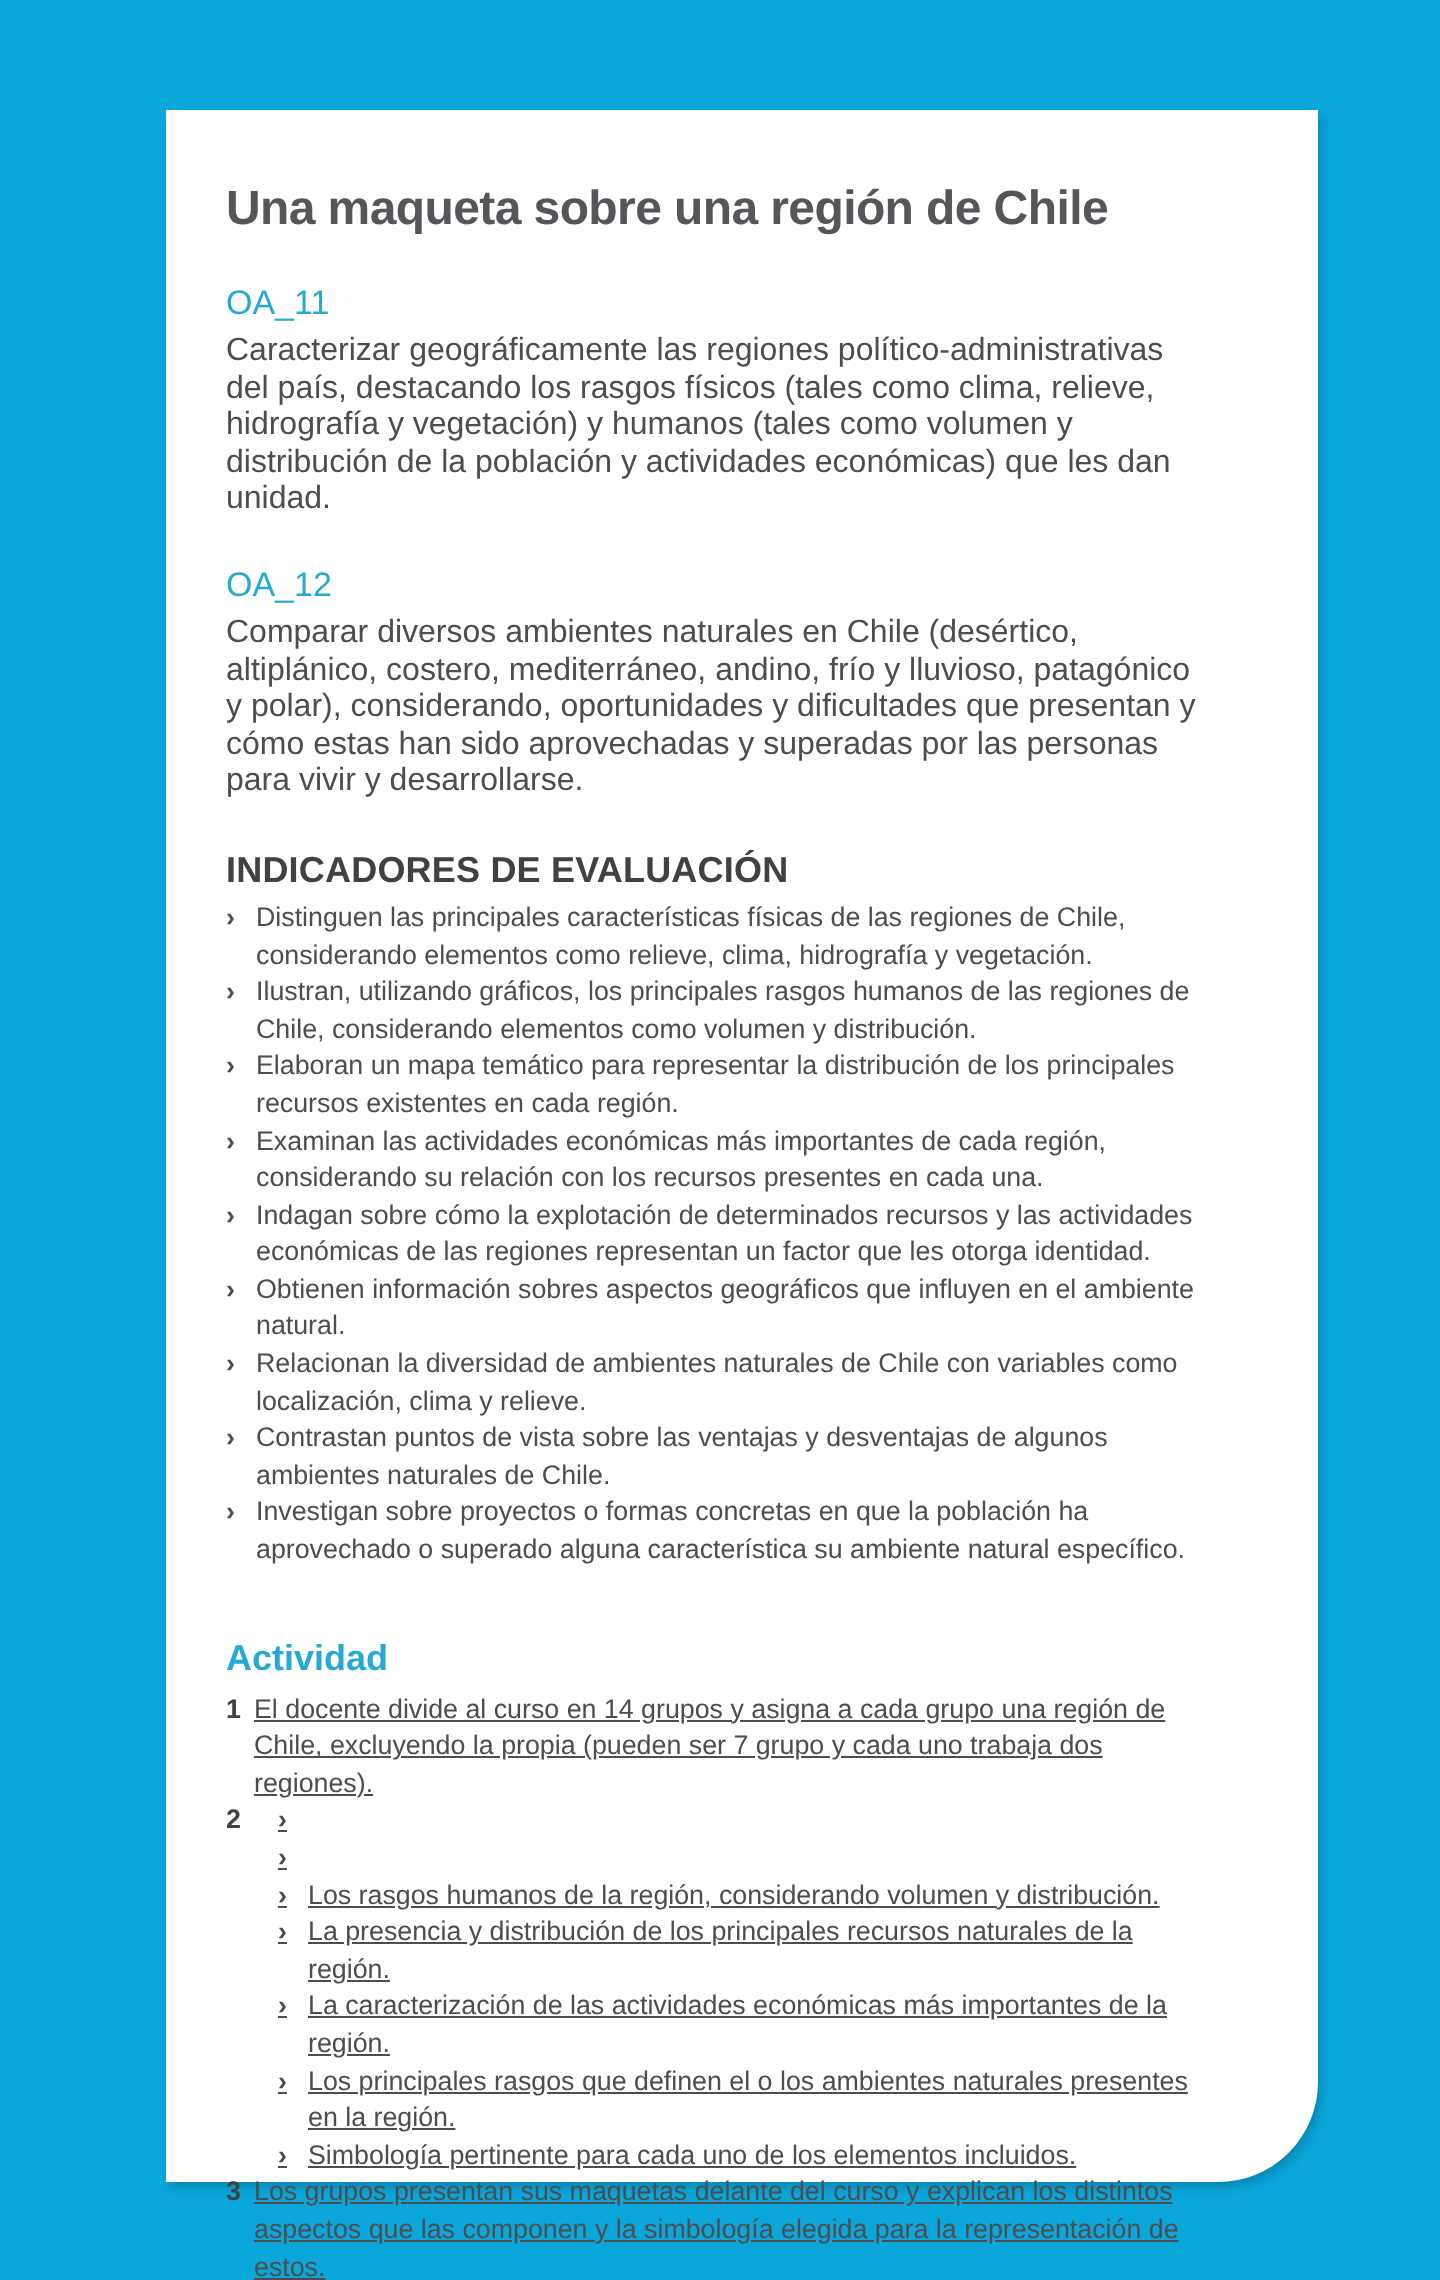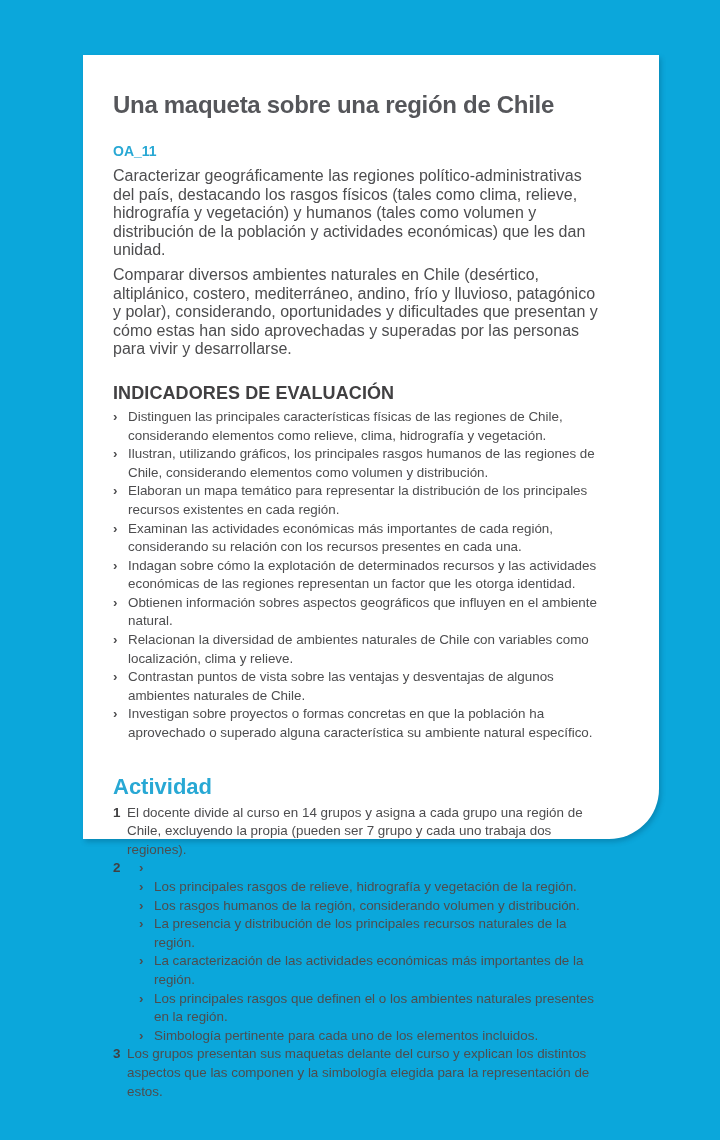--- a/index.html
+++ b/index.html
@@ -14,36 +14,36 @@
   html,body{width:720px;height:1140px;}
   body{
     background:var(--bg);
     font-family:"Liberation Sans","DejaVu Sans",sans-serif;
     position:relative;
     overflow:hidden;
   }
   .page{
     position:absolute;
     left:83px; top:55px;
-    width:576px; height:784px;
+    width:576px; height:1036px;
     background:var(--page);
     border-bottom-right-radius:50px;
     box-shadow:2px 3px 5px rgba(0,60,90,.28);
     padding:36px 60px 0 30px;
   }
   .doc-title{
     font-size:24px;
     font-weight:bold;
     color:var(--title);
     letter-spacing:-0.3px;
     line-height:28px;
   }
   .oa-heading{
-    font-size:14px;
-    font-weight:bold;
+    font-size:17px;
+    font-weight:normal;
     color:var(--accent);
     line-height:19px;
     margin-top:23px;
   }
   .oa-body{
     font-size:16px;
     line-height:18.6px;
     color:var(--body);
     margin-top:6px;
   }
@@ -61,52 +61,53 @@
     line-height:18.6px;
     color:var(--body);
   }
   .li .marker{
     flex:none;
     width:15px;
     color:var(--body);
     font-weight:bold;
   }
   .activity-heading{
-    font-size:22px;
+    font-size:18px;
     font-weight:bold;
     color:var(--accent);
     line-height:24px;
     margin-top:32px;
     margin-bottom:5px;
   }
   .step{
     display:flex;
     font-size:13.4px;
     line-height:18.6px;
     color:var(--body);
   }
   .step .num{
     flex:none;
     width:14px;
     font-weight:bold;
     color:var(--ind);
   }
-  .step .step-content{flex:1;}
+  .step .step-content{flex:1;text-decoration:underline;}
   .sublist{margin-left:12px;}
 </style>
 </head>
 <body>
 
 <div class="page">
 
   <h1 class="doc-title">Una maqueta sobre una región de Chile</h1>
 
   <h2 class="oa-heading">OA_11</h2>
   <p class="oa-body">Caracterizar geográficamente las regiones político-administrativas del país, destacando los rasgos físicos (tales como clima, relieve, hidrografía y vegetación) y humanos (tales como volumen y distribución de la población y actividades económicas) que les dan unidad.</p>
 
+  <h2 class="oa-heading">OA_12</h2>
   <p class="oa-body">Comparar diversos ambientes naturales en Chile (desértico, altiplánico, costero, mediterráneo, andino, frío y lluvioso, patagónico y polar), considerando, oportunidades y dificultades que presentan y cómo estas han sido aprovechadas y superadas por las personas para vivir y desarrollarse.</p>
 
   <h3 class="ind-heading">INDICADORES DE EVALUACIÓN</h3>
 
   <div class="blist">
     <div class="li">
       <span class="marker">›</span>
       <span>Distinguen las principales características físicas de las regiones de Chile, considerando elementos como relieve, clima, hidrografía y vegetación.</span>
     </div>
     <div class="li">
@@ -154,21 +155,20 @@
 
     <div class="step">
       <span class="num">2</span>
       <div class="step-content">
         <div class="sublist">
           <div class="li">
             <span class="marker">›</span>
           </div>
           <div class="li">
             <span class="marker">›</span>
-            <span>Los principales rasgos de relieve, hidrografía y vegetación de la región.</span>
           </div>
           <div class="li">
             <span class="marker">›</span>
             <span>Los rasgos humanos de la región, considerando volumen y distribución.</span>
           </div>
           <div class="li">
             <span class="marker">›</span>
             <span>La presencia y distribución de los principales recursos naturales de la región.</span>
           </div>
           <div class="li">

